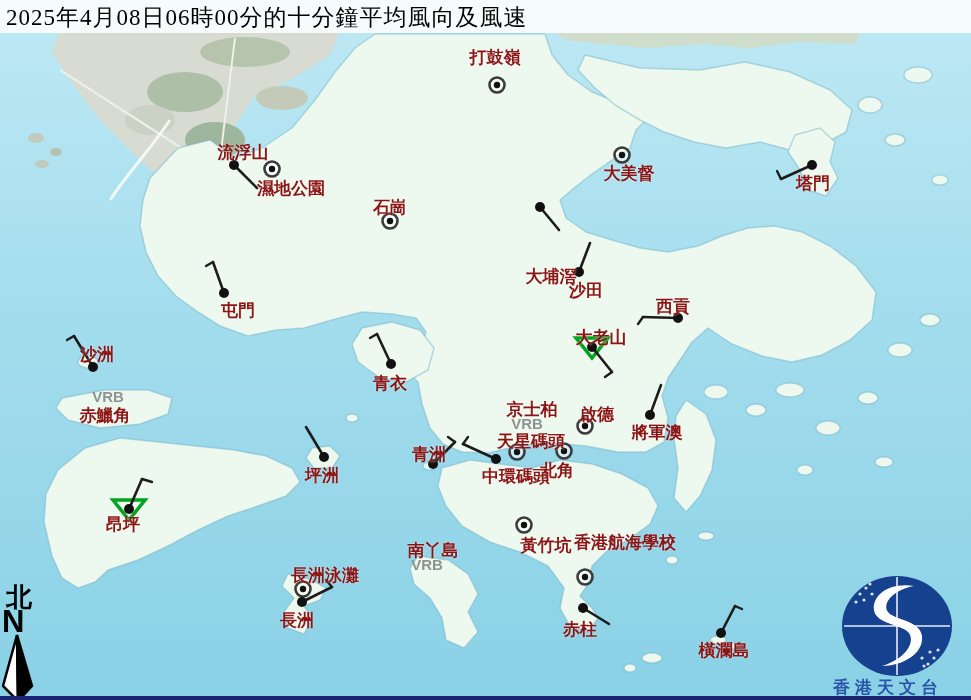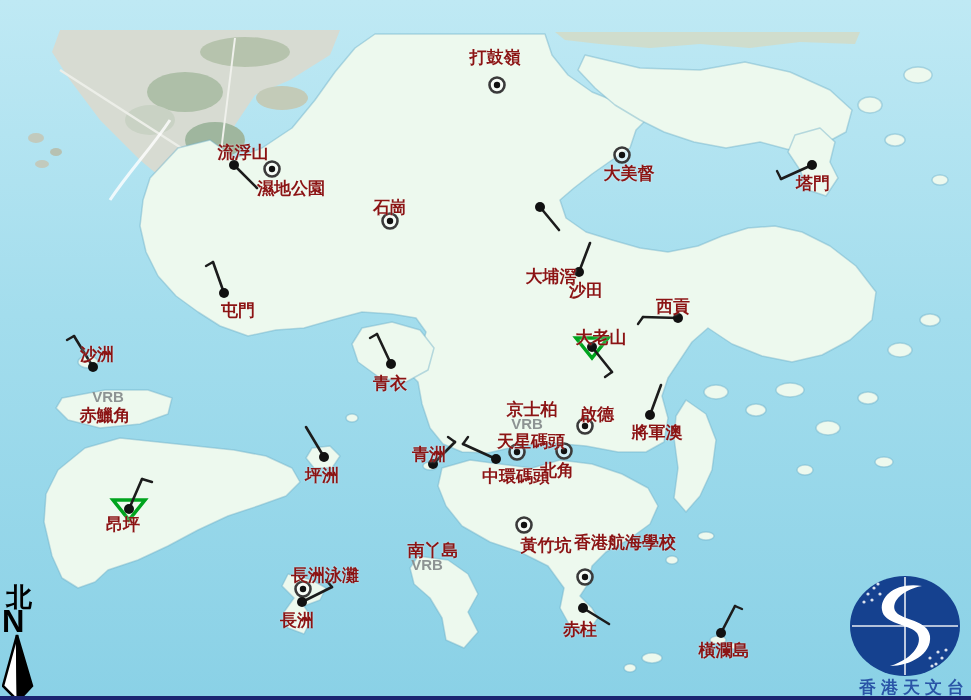--- a/index.html
+++ b/index.html
@@ -18,21 +18,21 @@
   .vrb-label{position:absolute;transform:translateX(-50%);color:#8d9393;
              font-size:15px;font-weight:bold;z-index:12;
              font-family:"Liberation Sans","DejaVu Sans",sans-serif;}
   
   #north{position:absolute;left:0;top:580px;z-index:15;}
   #north .cn{position:absolute;left:6px;top:0;font-size:26px;font-weight:bold;color:#000;}
   #north .en{position:absolute;left:2px;top:24px;font-size:31px;font-weight:900;color:#000;
              font-family:"Liberation Sans","DejaVu Sans",sans-serif;}
   #north svg{position:absolute;left:2px;top:52px;}
   
-  #logo{position:absolute;right:2px;bottom:3px;width:128px;text-align:right;z-index:15;}
+  #logo{position:absolute;right:10px;bottom:3px;width:128px;text-align:left;z-index:15;}
   #logo .cn{color:#2a55a7;font-size:17px;font-weight:bold;letter-spacing:5px;line-height:19px;}
   #logo .en{color:#0e2f7c;font-size:11px;font-weight:bold;letter-spacing:0.2px;line-height:13px;
             font-family:"Liberation Sans","DejaVu Sans",sans-serif;}
   #bottomstrip{position:absolute;left:0;bottom:0;width:971px;height:4px;background:#1b2470;z-index:18;}
 </style>
 </head>
 <body>
 
 <div id="app">
 
@@ -201,20 +201,23 @@
       <div class="vrb-label" style="left: 427px; top: 556px;">VRB</div>
       <div class="st-label" style="left: 433px; top: 539px;">南丫島</div>
       <div class="st-label" style="left: 625px; top: 531px;">香港航海學校</div>
       <div class="st-label" style="left: 580px; top: 618px;">赤柱</div>
       <div class="st-label" style="left: 325px; top: 564px;">長洲泳灘</div>
       <div class="st-label" style="left: 297px; top: 609px;">長洲</div>
       <div class="st-label" style="left: 724px; top: 639px;">橫瀾島</div>
       <div class="st-label" style="left: 123px; top: 513px;">昂坪</div>
     </div>
 
+  <div id="titlebar">
+    <span>2025年4月08日06時00分的十分鐘平均風向及風速</span>
+  </div>
 
   <div id="north">
     <div class="cn">北</div>
     <div class="en">N</div>
     <svg width="34" height="70" viewBox="0 0 34 70">
       <polygon points="15,3 1,54 16,69" fill="#ffffff" stroke="#000" stroke-width="2.5"></polygon>
       <polygon points="15,3 30,54 16,69" fill="#000000" stroke="#000" stroke-width="2.5"></polygon>
     </svg>
   </div>
 

